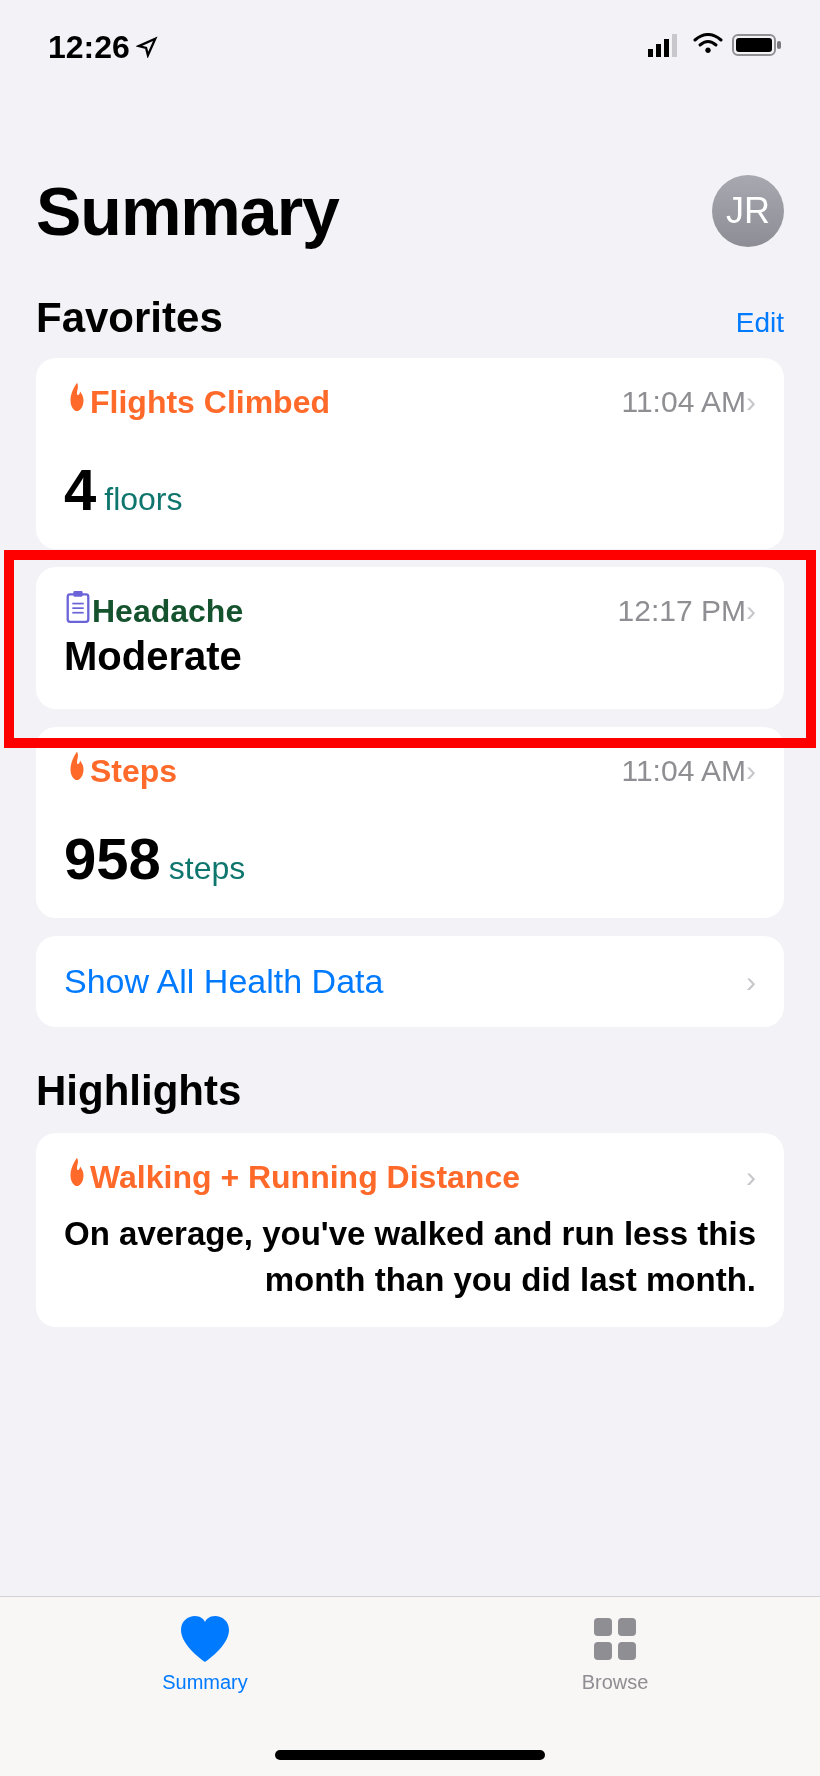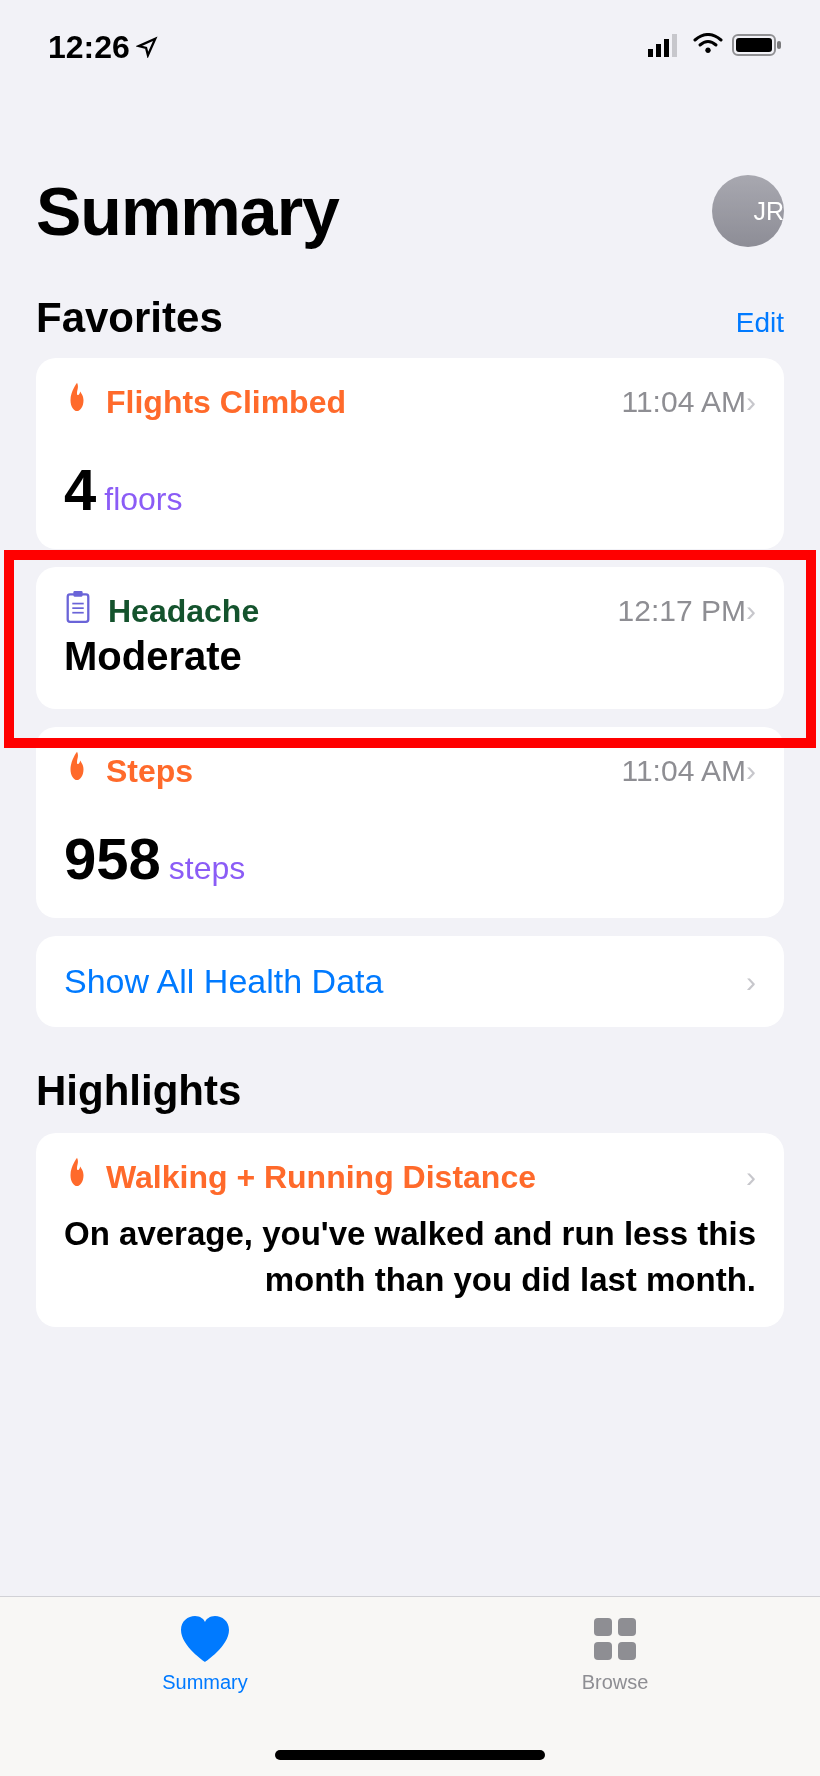--- a/index.html
+++ b/index.html
@@ -45,23 +45,23 @@
       font-weight: 800;
       letter-spacing: -1px;
     }
     .avatar {
       width: 72px;
       height: 72px;
       border-radius: 50%;
       background: linear-gradient(180deg, #a8a8b0 0%, #8d8d96 100%);
       display: flex;
       align-items: center;
-      justify-content: flex-end;
+      justify-content: center;
       color: #fff;
-      font-size: 25px;
+      font-size: 36px;
       font-weight: 500;
     }
     .section-header {
       display: flex;
       justify-content: space-between;
       align-items: baseline;
       padding: 24px 36px 16px 36px;
       text-align: right;
     }
     .section-title {
@@ -86,21 +86,21 @@
       position: relative;
     }
     .card-top {
       display: flex;
       justify-content: space-between;
       align-items: center;
     }
     .card-label {
       display: flex;
       align-items: center;
-      gap: 16px;
+      gap: 0;
       font-size: 32px;
       font-weight: 600;
     }
     .label-orange { color: #ff6a2b; }
     .label-purple { color: #14532d; }
     .card-time {
       color: #8e8e93;
       font-size: 30px;
       display: flex;
       align-items: center;
@@ -114,21 +114,21 @@
       display: flex;
       align-items: baseline;
       gap: 8px;
     }
     .value-num {
       font-size: 58px;
       font-weight: 700;
     }
     .value-unit {
       font-size: 32px;
-      color: #8b5cf6;
+      color: #0f766e;
     }
     .value-text {
       margin-top: 3px;
       font-size: 40px;
       font-weight: 700;
     }
     .highlight-box {
       position: absolute;
       border: 10px solid #ff0000;
       left: 4px;

